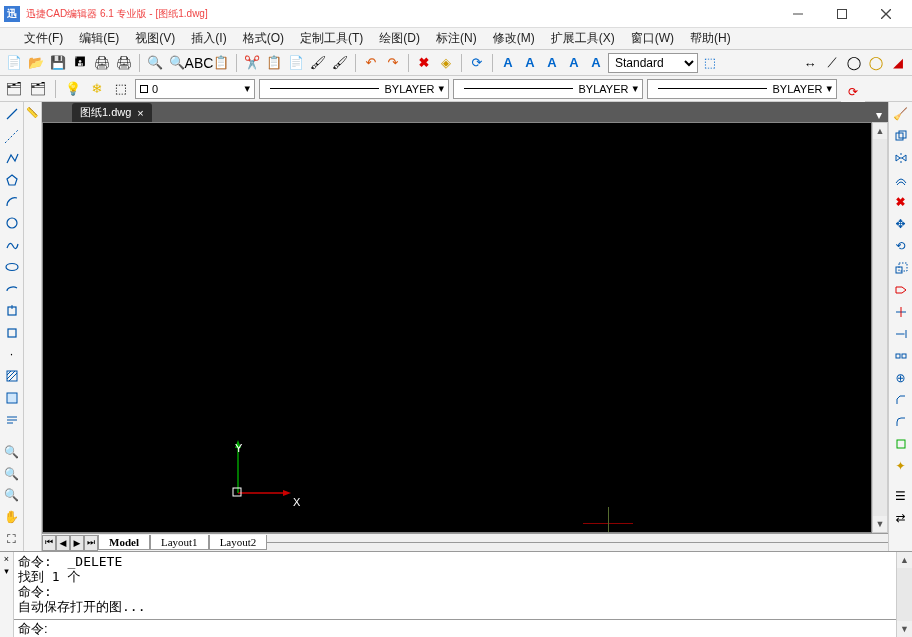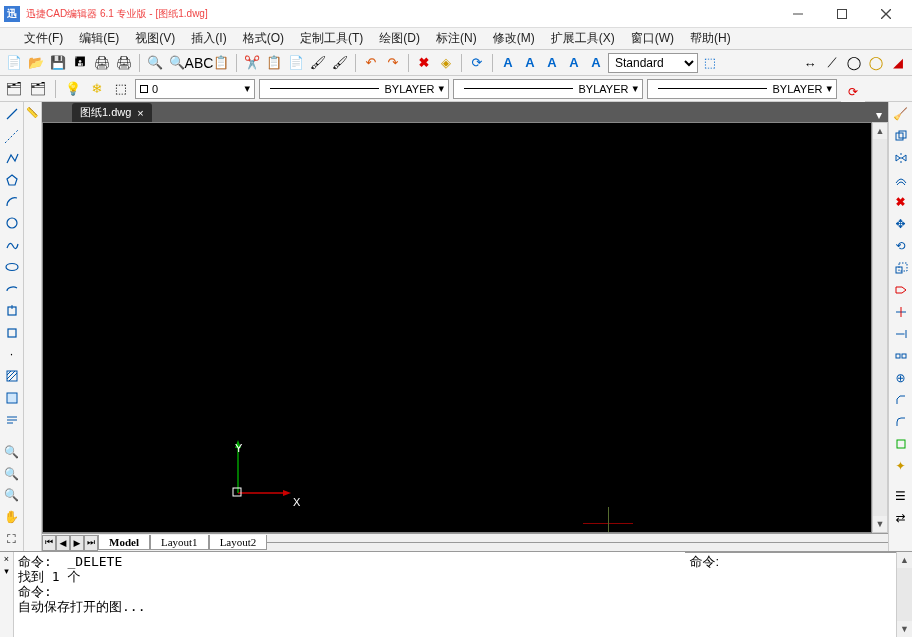--- a/index.html
+++ b/index.html
@@ -395,21 +395,21 @@
     <div class="vbtn">☰</div>
     <div class="vbtn">⇄</div>
   </div>
 </div>
 
 <div class="cmd-area">
   <div class="cmd-toggle">
     <span>×</span>
     <span>▾</span>
   </div>
-  <div style="flex:1;display:flex;flex-direction:row">
+  <div style="flex:1;display:flex;flex-direction:column">
     <div class="cmd-text">命令:  _DELETE
 找到 1 个
 命令:
 自动保存打开的图...</div>
     <div class="cmd-input-row">
       <span>命令:</span>
       <input type="text" value="" style="">
     </div>
   </div>
   <div class="cmd-scroll">

